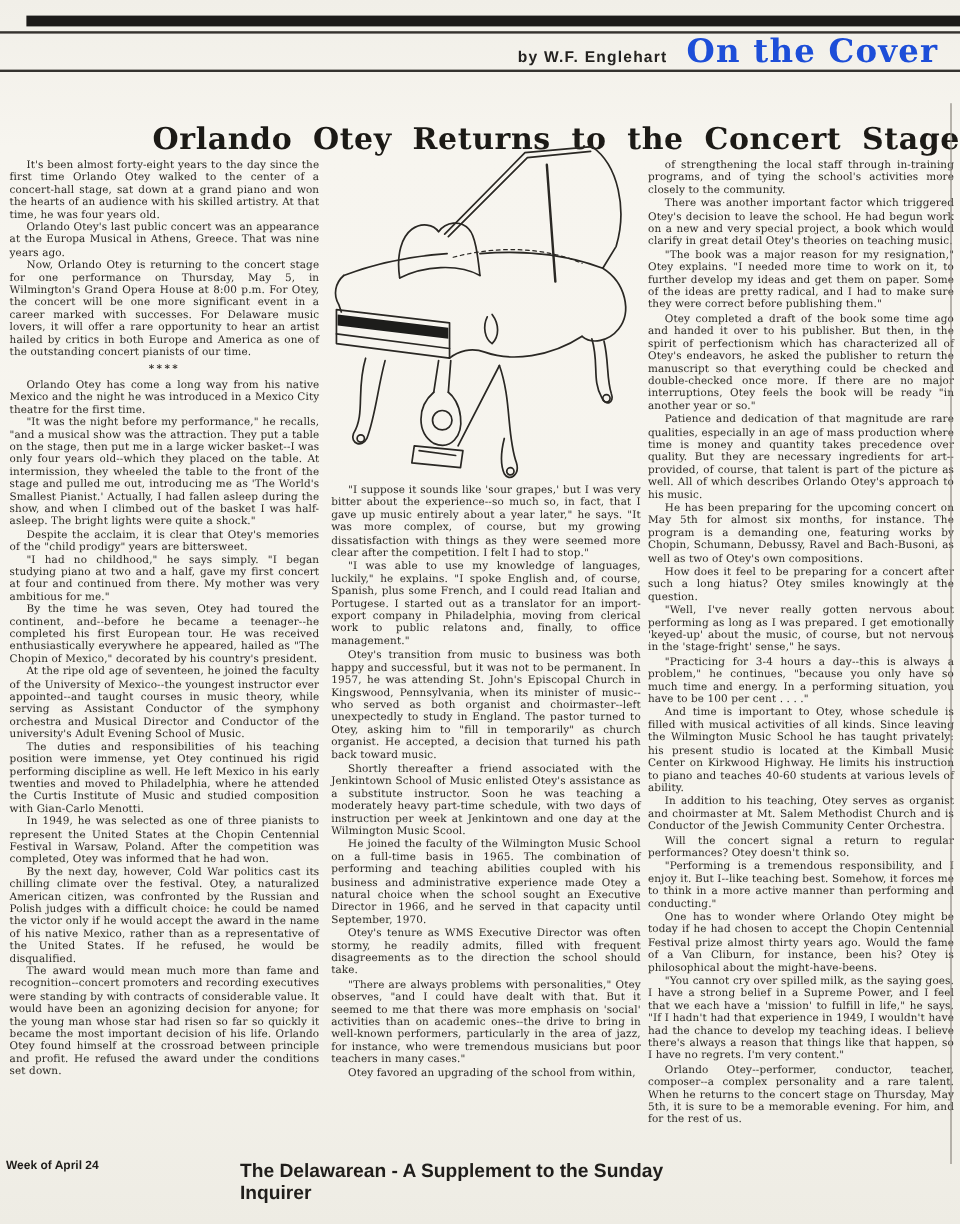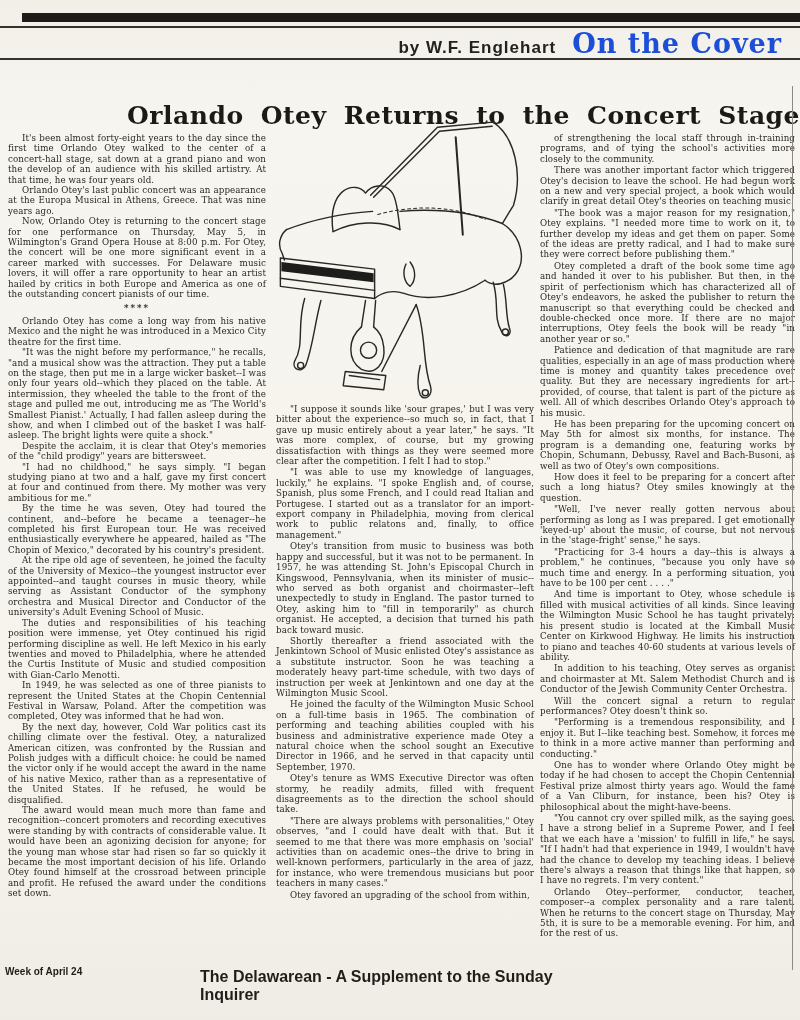--- a/index.html
+++ b/index.html
@@ -9,21 +9,21 @@
     background: linear-gradient(180deg, #f1efe8 0%, #f7f5ef 12%, #f5f3ec 80%, #eeece4 100%);
     font-family: "DejaVu Serif", serif;
     color: #2b2823;
     position: relative;
     overflow: hidden;
   }
   .topbar { position: absolute; left: 22px; right: 0; top: 13px; height: 9px; background: #1d1c1a; }
   .rule-1 { position: absolute; left: 0; right: 0; top: 26px; height: 2px; background: #35332f; }
   .rule-2 { position: absolute; left: 0; right: 0; top: 58px; height: 2px; background: #35332f; }
   .header-text { position: absolute; top: 28px; right: 18px; display: flex; align-items: baseline; gap: 16px; }
-  .byline { font-family: "Liberation Sans", sans-serif; font-weight: bold; font-size: 17px; letter-spacing: 1px; color: #242220; }
+  .byline { font-family: "Liberation Sans", sans-serif; font-weight: bold; font-size: 13px; letter-spacing: 1px; color: #242220; }
   .cover-title { font-family: "DejaVu Serif", serif; font-weight: bold; font-size: 27px; letter-spacing: 1px; color: #1d4ed8; }
   .headline {
     position: absolute; top: 84px; left: 0; width: 100%;
     text-align: right; font-weight: bold; font-size: 25px;
     letter-spacing: 0.5px; word-spacing: 8px; color: #1c1a16;
   }
   .col {
     position: absolute;
     font-size: 8.7px; line-height: 10.4px;
     text-align: justify; letter-spacing: 0.1px;
@@ -93,21 +93,21 @@
   <path d="M138,192 C148,220 144,250 152,272 C155,282 146,288 142,281 C138,272 140,260 142,252"></path>
   <circle cx="147" cy="279" r="3"></circle>
 
   <path d="M214,170 C220,190 214,204 222,218 C225,226 233,223 230,215 C226,203 228,188 224,172"></path>
   <circle cx="226" cy="219" r="3"></circle>
 
   <path d="M128,152 C124,160 126,170 132,174 M132,150 C138,158 138,168 132,174"></path>
 </svg>
 
 <div id="col1" class="col">
-    <p>It's been almost forty-eight years to the day since the first time Orlando Otey walked to the center of a concert-hall stage, sat down at a grand piano and won the develop of an audience with his skilled artistry. At that time, he was four years old.</p>
+    <p>It's been almost forty-eight years to the day since the first time Orlando Otey walked to the center of a concert-hall stage, sat down at a grand piano and won the hearts of an audience with his skilled artistry. At that time, he was four years old.</p>
     <p>Orlando Otey's last public concert was an appearance at the Europa Musical in Athens, Greece. That was nine years ago.</p>
     <p>Now, Orlando Otey is returning to the concert stage for one performance on Thursday, May 5, in Wilmington's Grand Opera House at 8:00 p.m. For Otey, the concert will be one more significant event in a career marked with successes. For Delaware music lovers, it will offer a rare opportunity to hear an artist hailed by critics in both Europe and America as one of the outstanding concert pianists of our time.</p>
     <p class="sep">****</p>
     <p>Orlando Otey has come a long way from his native Mexico and the night he was introduced in a Mexico City theatre for the first time.</p>
     <p>"It was the night before my performance," he recalls, "and a musical show was the attraction. They put a table on the stage, then put me in a large wicker basket--I was only four years old--which they placed on the table. At intermission, they wheeled the table to the front of the stage and pulled me out, introducing me as 'The World's Smallest Pianist.' Actually, I had fallen asleep during the show, and when I climbed out of the basket I was half-asleep. The bright lights were quite a shock."</p>
     <p>Despite the acclaim, it is clear that Otey's memories of the "child prodigy" years are bittersweet.</p>
     <p>"I had no childhood," he says simply. "I began studying piano at two and a half, gave my first concert at four and continued from there. My mother was very ambitious for me."</p>
     <p>By the time he was seven, Otey had toured the continent, and--before he became a teenager--he completed his first European tour. He was received enthusiastically everywhere he appeared, hailed as "The Chopin of Mexico," decorated by his country's president.</p>
     <p>At the ripe old age of seventeen, he joined the faculty of the University of Mexico--the youngest instructor ever appointed--and taught courses in music theory, while serving as Assistant Conductor of the symphony orchestra and Musical Director and Conductor of the university's Adult Evening School of Music.</p>
     <p>The duties and responsibilities of his teaching position were immense, yet Otey continued his rigid performing discipline as well. He left Mexico in his early twenties and moved to Philadelphia, where he attended the Curtis Institute of Music and studied composition with Gian-Carlo Menotti.</p>

